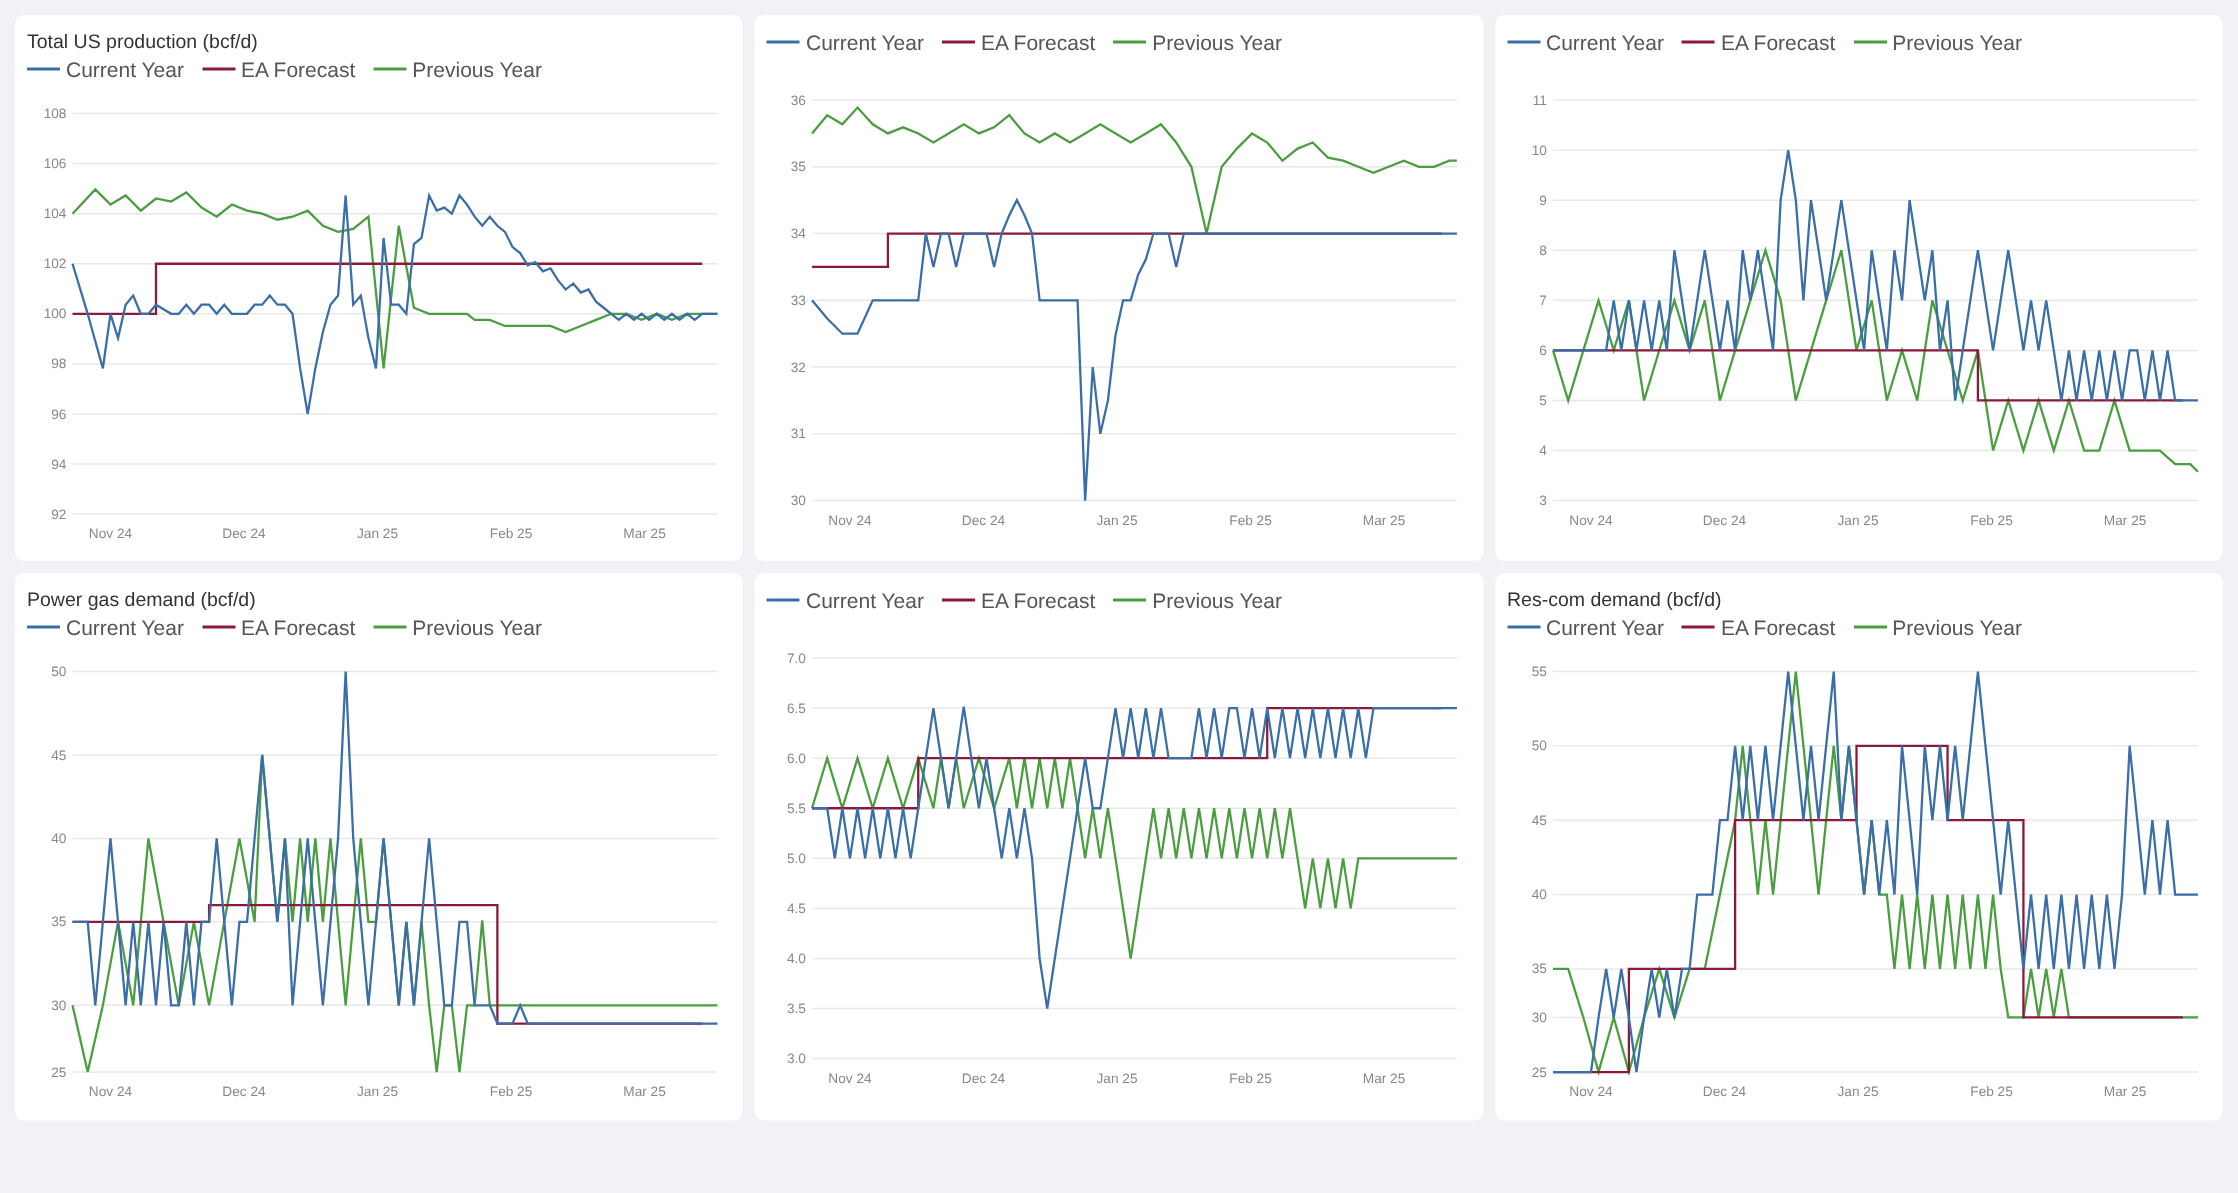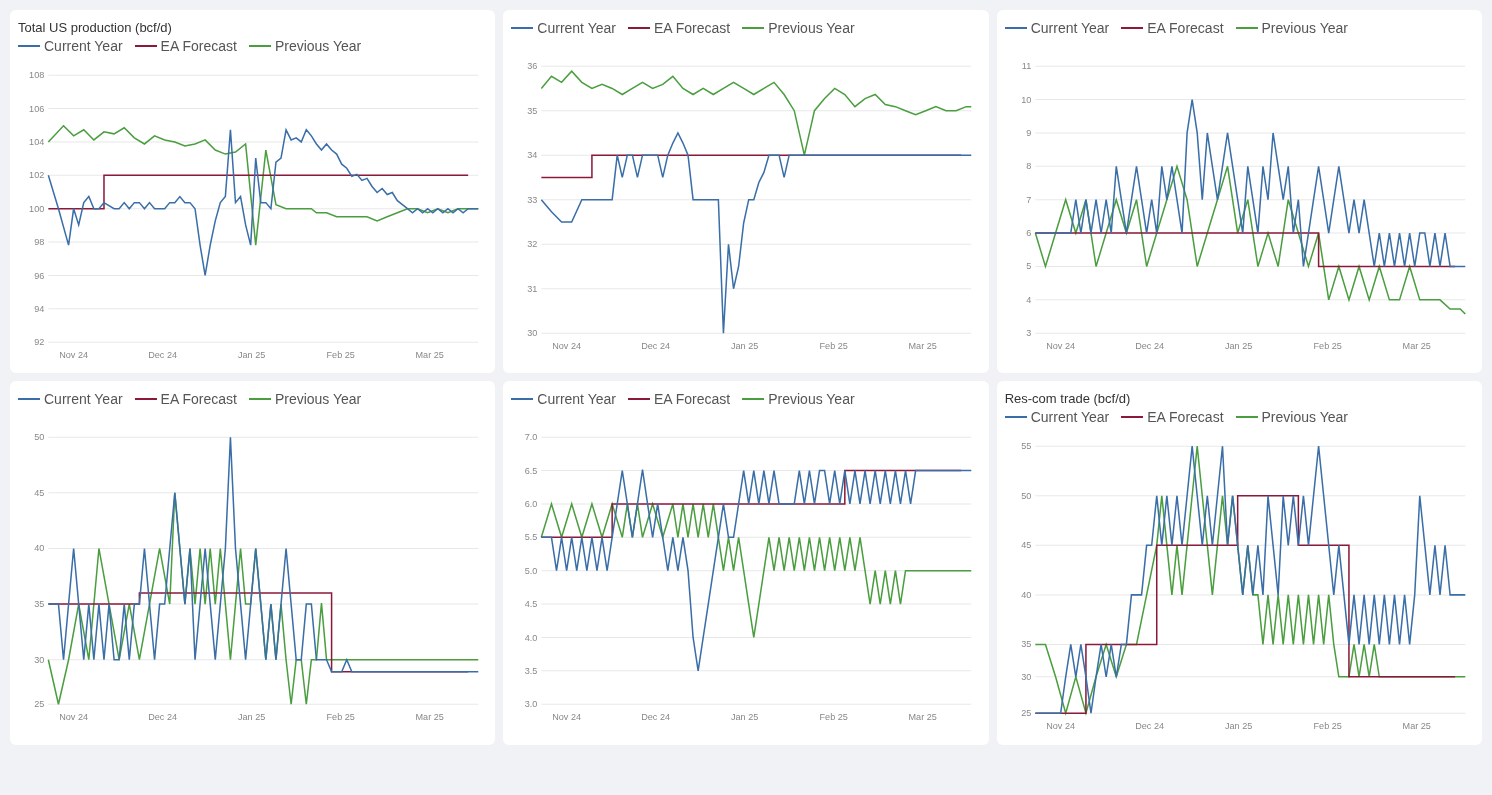--- a/index.html
+++ b/index.html
@@ -216,20 +216,21 @@
         <polyline fill="none" stroke="#4a9e3f" stroke-width="1.5" points="30,180 40,213 50,180 60,147 70,180 80,147 90,213 100,180 110,147 120,180 130,147 140,213 150,180 160,147 170,114 180,147 190,213 200,180 210,147 220,114 230,180 240,147 250,213 260,180 270,213 280,147 290,180 300,213 310,180 320,246 330,213 340,246 350,213 360,246 370,213 380,246 390,246 400,213 410,246 420,246 430,246 440,255 450,255 455,260"></polyline>
 
         <polyline fill="none" stroke="#8b1a3a" stroke-width="1.5" points="30,180 200,180 200,180 310,180 310,213 445,213"></polyline>
 
         <polyline fill="none" stroke="#3a6ea8" stroke-width="1.5" points="30,180 40,180 50,180 60,180 65,180 70,147 75,180 80,147 85,180 90,147 95,180 100,147 105,180 110,114 115,147 120,180 125,147 130,114 135,147 140,180 145,147 150,180 155,114 160,147 165,114 170,147 175,180 180,81 185,48 190,81 195,147 200,81 205,114 210,147 215,114 220,81 225,114 230,147 235,180 240,114 245,147 250,180 255,114 260,147 265,81 270,114 275,147 280,114 285,180 290,147 295,213 300,180 305,147 310,114 315,147 320,180 325,147 330,114 335,147 340,180 345,147 350,180 355,147 360,180 365,213 370,180 375,213 380,180 385,213 390,180 395,213 400,180 405,213 410,180 415,180 420,213 425,180 430,213 435,180 440,213 445,213 450,213 455,213"></polyline>
       </svg>
     </div>
   </div>
 
   <div class="chart-card">
+    <div class="chart-title">Power gas demand (bcf/d)</div>
     <div class="legend">
       <div class="legend-item">
         <div class="legend-line" style="background:#3a6ea8"></div>
         <span>Current Year</span>
       </div>
       <div class="legend-item">
         <div class="legend-line" style="background:#8b1a3a"></div>
         <span>EA Forecast</span>
       </div>
       <div class="legend-item">
@@ -316,21 +317,21 @@
         <polyline fill="none" stroke="#4a9e3f" stroke-width="1.5" points="30,114 40,81 50,114 60,81 70,114 80,81 90,114 100,81 110,114 115,81 120,114 125,81 130,114 140,81 150,114 160,81 165,114 170,81 175,114 180,81 185,114 190,81 195,114 200,81 205,114 210,147 215,114 220,147 225,114 230,147 235,180 240,213 245,180 250,147 255,114 260,147 265,114 270,147 275,114 280,147 285,114 290,147 295,114 300,147 305,114 310,147 315,114 320,147 325,114 330,147 335,114 340,147 345,114 350,147 355,180 360,147 365,180 370,147 375,180 380,147 385,180 390,147 395,147 400,147 405,147 410,147 415,147 420,147 425,147 430,147 435,147 440,147 445,147 450,147 455,147"></polyline>
 
         <polyline fill="none" stroke="#8b1a3a" stroke-width="1.5" points="30,114 100,114 100,81 200,81 200,81 280,81 280,81 330,81 330,48 445,48"></polyline>
 
         <polyline fill="none" stroke="#3a6ea8" stroke-width="1.5" points="30,114 40,114 45,147 50,114 55,147 60,114 65,147 70,114 75,147 80,114 85,147 90,114 95,147 100,114 105,81 110,48 115,81 120,114 125,81 130,47 135,81 140,114 145,81 150,114 155,147 160,114 165,147 170,114 175,147 180,213 185,246 190,213 195,180 200,147 205,114 210,81 215,114 220,114 225,81 230,48 235,81 240,48 245,81 250,48 255,81 260,48 265,81 270,81 275,81 280,81 285,48 290,81 295,48 300,81 305,48 310,48 315,81 320,48 325,81 330,48 335,81 340,48 345,81 350,48 355,81 360,48 365,81 370,48 375,81 380,48 385,81 390,48 395,81 400,48 405,48 410,48 415,48 420,48 425,48 430,48 435,48 440,48 445,48 450,48 455,48"></polyline>
       </svg>
     </div>
   </div>
 
   <div class="chart-card">
-    <div class="chart-title">Res-com trade (bcf/d)</div>
+    <div class="chart-title">Res-com demand (bcf/d)</div>
     <div class="legend">
       <div class="legend-item">
         <div class="legend-line" style="background:#3a6ea8"></div>
         <span>Current Year</span>
       </div>
       <div class="legend-item">
         <div class="legend-line" style="background:#8b1a3a"></div>
         <span>EA Forecast</span>
       </div>
       <div class="legend-item">

